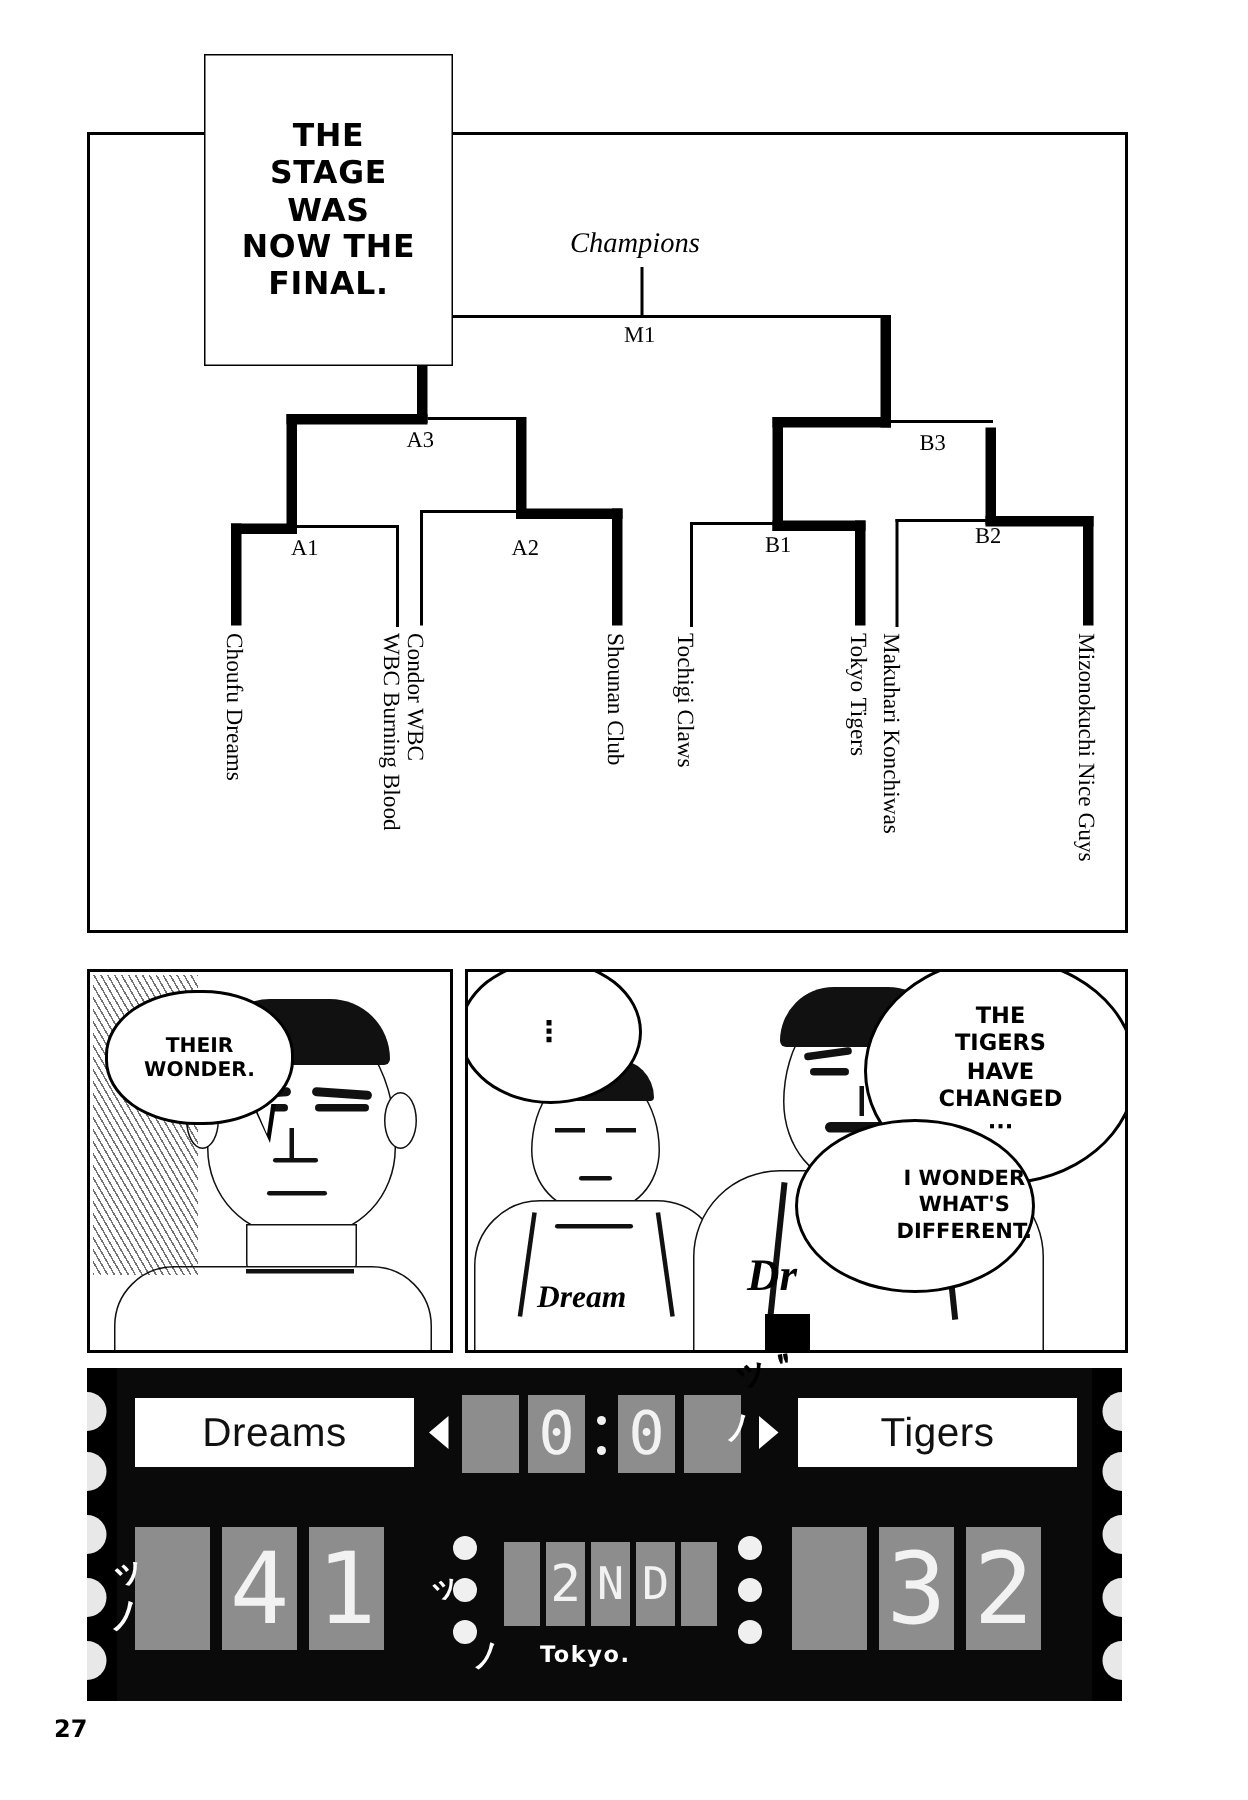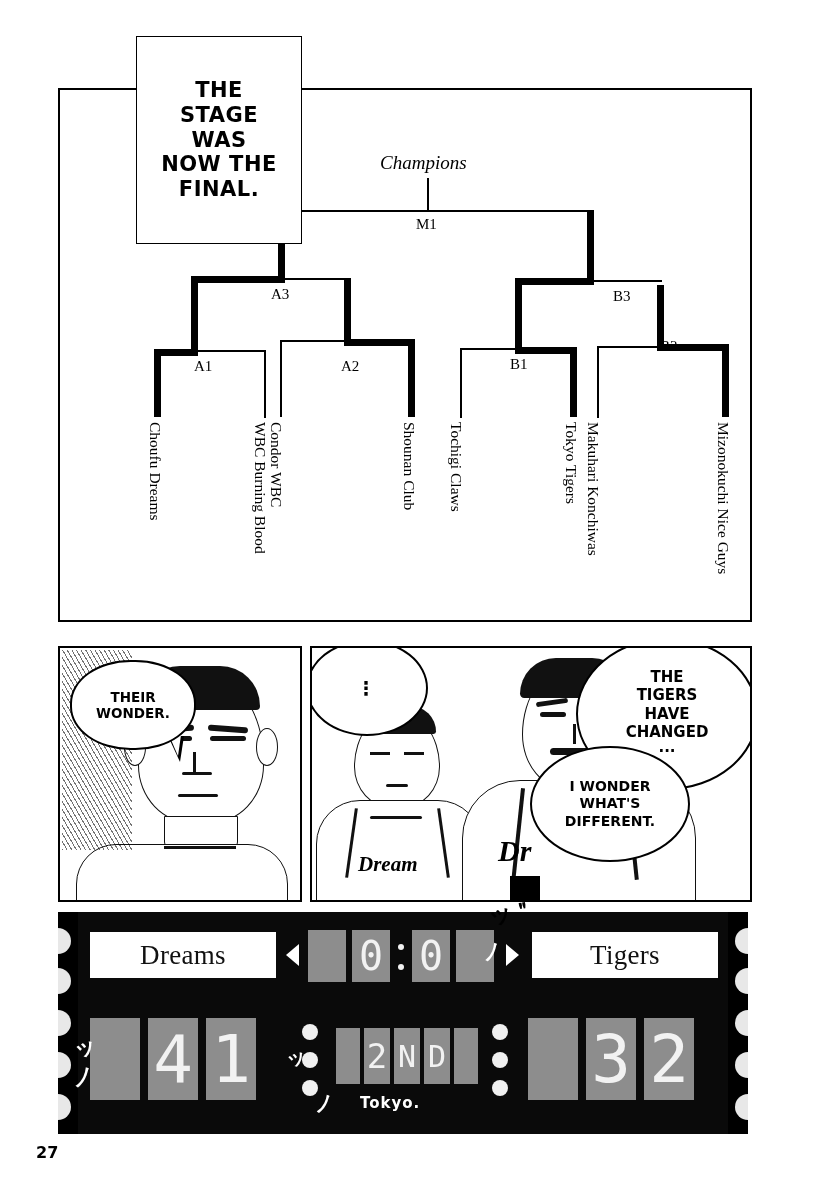--- a/index.html
+++ b/index.html
@@ -51,21 +51,21 @@
       opacity:.55;}
 
   
   #scoreboard{left:58px;top:912px;width:690px;height:222px;background:#0a0a0a;}
   .rail{position:absolute;top:0;width:20px;height:100%;background:#000;}
   .notch{position:absolute;width:13px;height:26px;background:#e8e8e8;}
   .notch.l{border-radius:0 13px 13px 0;left:0;}
   .notch.r{border-radius:13px 0 0 13px;right:0;}
   .namebox{position:absolute;background:#fff;display:flex;align-items:center;
       justify-content:center;}
-  .namebox span{font-family:Liberation Serif, serif;font-size:27px;
+  .namebox span{font-family:Liberation Sans, sans-serif;font-size:27px;
       color:#111;letter-spacing:.3px;}
   .seg{position:absolute;background:#8d8d8d;}
   .segdigit{position:absolute;background:#8d8d8d;
       font-family:"DejaVu Sans Mono",monospace;color:#f2f2f2;
       display:flex;align-items:center;justify-content:center;}
   .dot{position:absolute;background:#f0f0f0;border-radius:50%;}
   .arrow{position:absolute;width:0;height:0;}
   .brand{position:absolute;font-family:"DejaVu Sans",sans-serif;
       font-weight:700;font-size:15px;color:#fff;letter-spacing:1px;}
   .sfx{position:absolute;font-family:"DejaVu Sans",sans-serif;font-weight:700;
@@ -123,21 +123,21 @@
   <div class="thin abs" style="left:225px;top:120px;width:305px;height:2px;"></div>
   <div class="thin abs" style="left:367px;top:88px;width:2px;height:33px;"></div>
 
   <span class="lbl big" style="left:320px;top:62px;font-style:italic;">Champions</span>
   <span class="lbl" style="left:356px;top:126px;">M1</span>
   <span class="lbl" style="left:211px;top:196px;">A3</span>
   <span class="lbl" style="left:513px;top:198px;margin-left:40px;">B3</span>
   <span class="lbl" style="left:134px;top:268px;">A1</span>
   <span class="lbl" style="left:281px;top:268px;">A2</span>
   <span class="lbl" style="left:450px;top:266px;">B1</span>
-  <span class="lbl" style="left:590px;top:248px;margin-left:10px;">B2</span>
+  <span class="lbl" style="left:590px;top:260px;">B2</span>
 
   <span class="team" style="left:104px;top:332px;">Choufu Dreams</span>
   <span class="team" style="left:209px;top:332px;">WBC Burning Blood</span>
   <span class="team" style="left:225px;top:332px;">Condor WBC</span>
   <span class="team" style="left:358px;top:332px;">Shounan Club</span>
   <span class="team" style="left:405px;top:332px;">Tochigi Claws</span>
   <span class="team" style="left:520px;top:332px;">Tokyo Tigers</span>
   <span class="team" style="left:542px;top:332px;">Makuhari Konchiwas</span>
   <span class="team" style="left:672px;top:332px;">Mizonokuchi Nice Guys</span>
 </div>
@@ -217,21 +217,21 @@
   </div>
 
   <div class="bubble" style="left:264px;top:-10px;width:178px;height:148px;border-radius:50%;">
     <div class="btxt" style="font-size:15px;line-height:1.24;">THE
 TIGERS
 HAVE
 CHANGED
 ···</div>
   </div>
 
-  <div class="bubble" style="left:218px;top:98px;width:156px;height:112px;border-radius:50%;z-index:18;">
+  <div class="bubble" style="left:218px;top:98px;width:156px;height:112px;border-radius:50%;z-index:18;justify-content:flex-end;">
     <div class="btxt" style="font-size:14px;line-height:1.26;">I WONDER
 WHAT'S
 DIFFERENT.</div>
   </div>
 </div>
 
 <div class="abs" id="scoreboard">
 
   <div class="rail" style="left:0;">
     <div class="notch l" style="top:16px;"></div>

